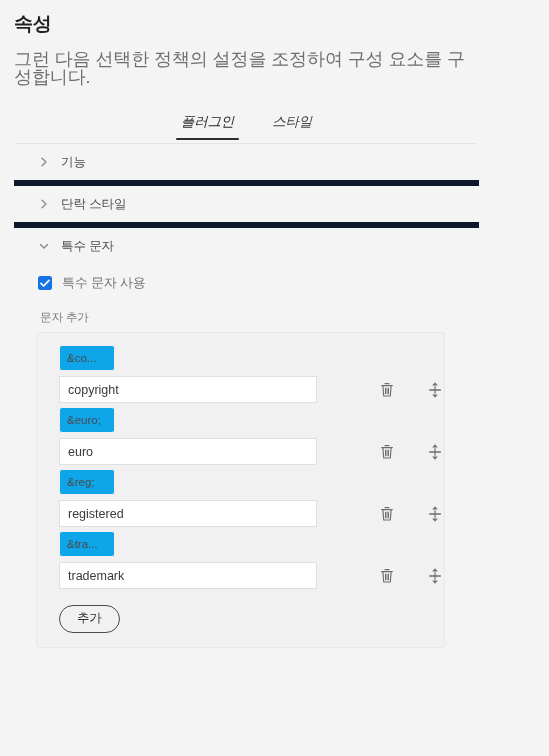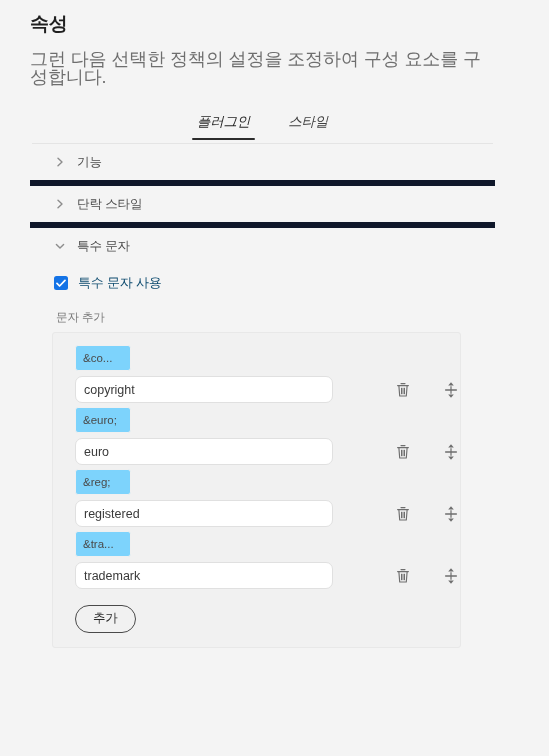--- a/index.html
+++ b/index.html
@@ -14,21 +14,20 @@
     color: #2c2c2c;
     overflow: hidden;
   }
 
   .page {
     position: relative;
     width: 493px;
     height: 756px;
     box-sizing: border-box;
     padding: 0 14px;
-    margin-left: 16px;
   }
 
   
   .page-title {
     margin: 0;
     padding-top: 11px;
     font-size: 19px;
     font-weight: bold;
     letter-spacing: -0.2px;
     color: #1f1f1f;
@@ -143,21 +142,21 @@
     position: relative;
   }
   .cbox svg {
     position: absolute;
     left: 2px;
     top: 2.5px;
     display: block;
   }
   .check-label {
     font-size: 13px;
-    color: #0c4a6e;
+    color: #737373;
     letter-spacing: -0.2px;
   }
 
   
   .group-label {
     font-size: 11.5px;
     color: #7a7a7a;
     padding-left: 26px;
     margin-top: 12px;
     margin-bottom: 7px;
@@ -176,42 +175,42 @@
 
   .char-row {
     position: relative;
     padding: 0 0 4px 22px;
   }
   .entity-input {
     display: block;
     width: 56px;
     height: 26px;
     box-sizing: border-box;
-    background: #7dd3fc;
+    background: #0ea5e9;
     border: 1px solid #f0f0f0;
     border-radius: 3px;
     font-family: "Liberation Sans", "DejaVu Sans", sans-serif;
     font-size: 11.5px;
     color: #4a4a4a;
     padding: 0 7px;
     outline: none;
     margin-bottom: 5px;
   }
   .name-row {
     display: flex;
     align-items: center;
   }
   .name-input {
     display: block;
     width: 264px;
     height: 27px;
     box-sizing: border-box;
     background: #ffffff;
     border: 1px solid #e0e0e0;
-    border-radius: 7px;
+    border-radius: 0;
     font-family: "Liberation Sans", "DejaVu Sans", sans-serif;
     font-size: 12.5px;
     color: #3a3a3a;
     padding: 0 8px;
     outline: none;
   }
   .row-actions {
     display: flex;
     align-items: center;
     margin-left: 61px;

